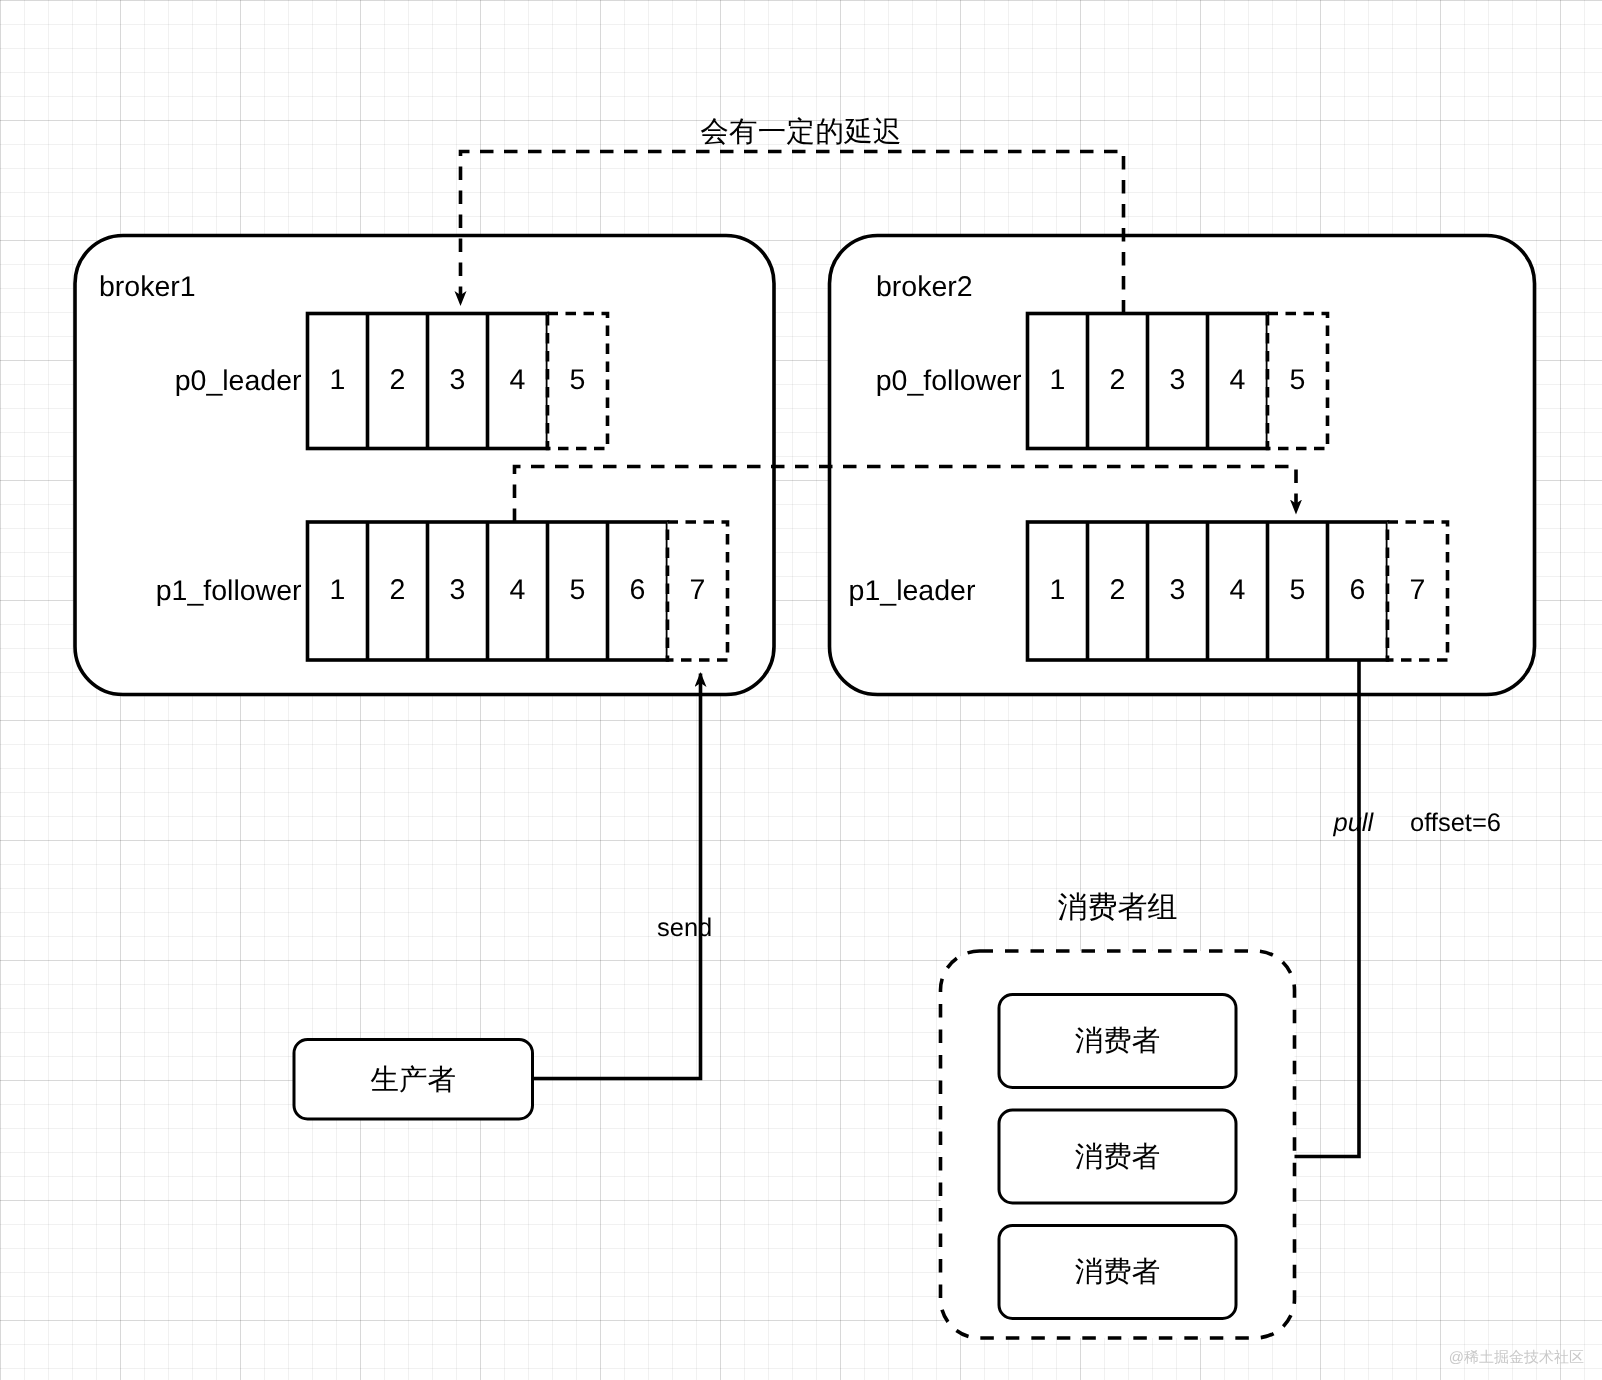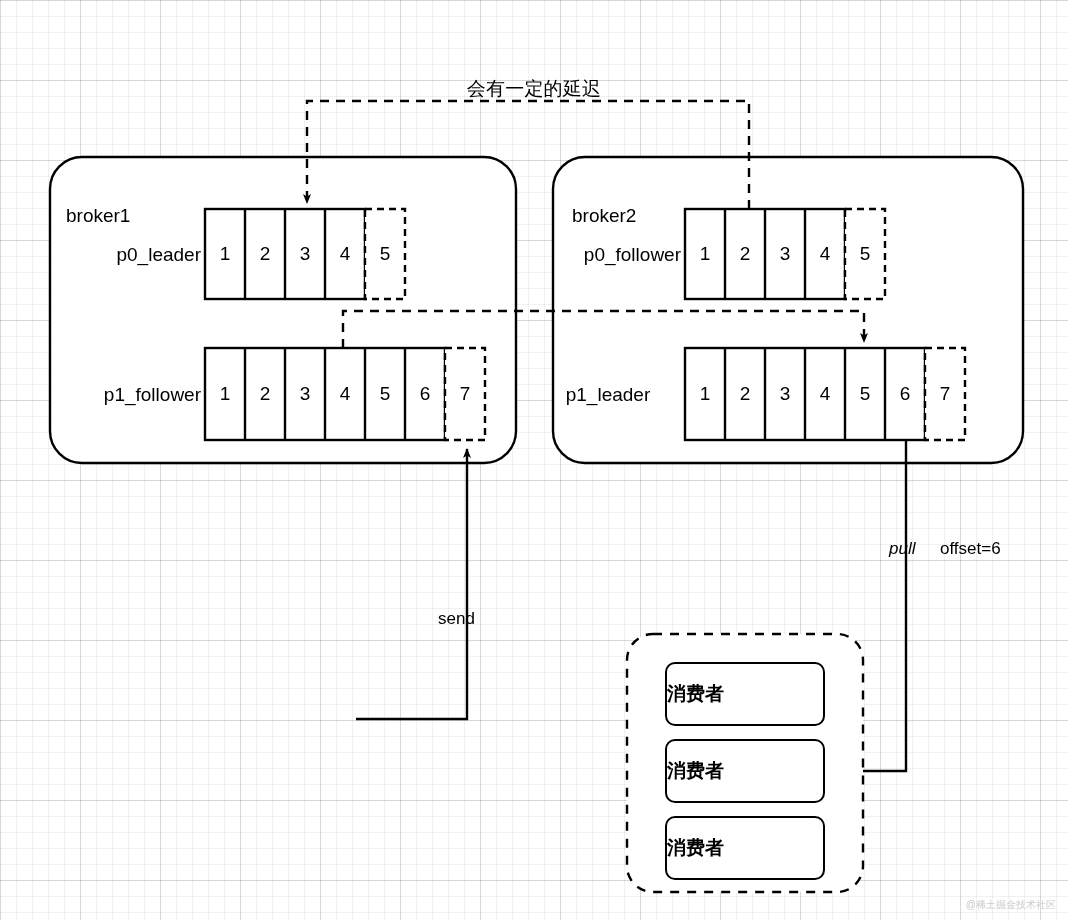--- a/index.html
+++ b/index.html
@@ -38,21 +38,20 @@
     white-space: pre;
     line-height: 1.3;
   }
   .title-text {
     text-align: center;
     font-size: 19px;
     letter-spacing: 0.2px;
   }
   .broker-label {
     font-size: 19px;
-    margin-top: 24px;
   }
   .part-label {
     font-size: 19px;
     text-align: right;
   }
   .cell-num {
     position: absolute;
     font-size: 19px;
     text-align: center;
     color: #000;
@@ -65,25 +64,24 @@
     text-align: center;
     width: 200px;
   }
   .consumer-box {
     position: absolute;
     border: 2px solid #000;
     border-radius: 10px;
     background: #ffffff;
     display: flex;
     align-items: center;
-    justify-content: flex-start;
+    justify-content: center;
     font-size: 19px;
     color: #000;
     box-sizing: border-box;
-    font-weight: bold;
   }
   .producer-box {
     position: absolute;
     border: 2px solid #000;
     border-radius: 10px;
     background: #ffffff;
     display: flex;
     align-items: center;
     justify-content: center;
     font-size: 19px;
@@ -159,21 +157,21 @@
     <path d="M 343,348 L 343,311 L 864,311 L 864,342" fill="none" stroke="#000" stroke-width="2.4" stroke-dasharray="9,7" marker-end="url(#arrowSolid)"></path>
 
     <path d="M 356,719 L 467,719 L 467,449" fill="none" stroke="#000" stroke-width="2.4" marker-end="url(#arrowSolid)"></path>
 
     <path d="M 906,440 L 906,771 L 836,771" fill="none" stroke="#000" stroke-width="2.4" marker-end="url(#arrowSolid)"></path>
 
     <rect x="627" y="634" width="236" height="258" rx="26" ry="26" fill="#ffffff" stroke="#000" stroke-width="2.4" stroke-dasharray="9,8"></rect>
   </svg>
 
   <div class="txt broker-label" style="left:66px; top:180px;">broker1</div>
-  <div class="txt broker-label" style="left:572px; top:180px;">broker2</div>
+  <div class="txt broker-label" style="left:584px; top:180px;">broker2</div>
 
   <div class="txt part-label" style="left:55px; top:243px; width:146px;">p0_leader</div>
   <div class="txt part-label" style="left:55px; top:383px; width:146px;">p1_follower</div>
   <div class="txt part-label" style="left:535px; top:243px; width:146px;">p0_follower</div>
   <div class="txt part-label" style="left:535px; top:383px; width:146px;text-align:center;">p1_leader</div>
 
   <div class="cell-num" style="left:205px; top:243px; width:40px;">1</div>
   <div class="cell-num" style="left:245px; top:243px; width:40px;">2</div>
   <div class="cell-num" style="left:285px; top:243px; width:40px;">3</div>
   <div class="cell-num" style="left:325px; top:243px; width:40px;">4</div>
@@ -198,21 +196,25 @@
   <div class="cell-num" style="left:765px; top:383px; width:40px;">3</div>
   <div class="cell-num" style="left:805px; top:383px; width:40px;">4</div>
   <div class="cell-num" style="left:845px; top:383px; width:40px;">5</div>
   <div class="cell-num" style="left:885px; top:383px; width:40px;">6</div>
   <div class="cell-num" style="left:925px; top:383px; width:40px;">7</div>
 
   <div class="txt edge-label" style="left:438px; top:608px;">send</div>
   <div class="txt edge-label" style="left:889px; top:538px;font-style:italic;">pull</div>
   <div class="txt edge-label" style="left:940px; top:538px;">offset=6</div>
 
-
+  <div class="producer-box" style="left:195px; top:692px; width:161px; height:55px;">
+    <span>生产者</span>
+  </div>
+
+  <div class="txt group-title" style="left:645px; top:592px;">消费者组</div>
 
   <div class="consumer-box" style="left:665px; top:662px; width:160px; height:64px;">
     <span>消费者</span>
   </div>
   <div class="consumer-box" style="left:665px; top:739px; width:160px; height:64px;">
     <span>消费者</span>
   </div>
   <div class="consumer-box" style="left:665px; top:816px; width:160px; height:64px;">
     <span>消费者</span>
   </div>

